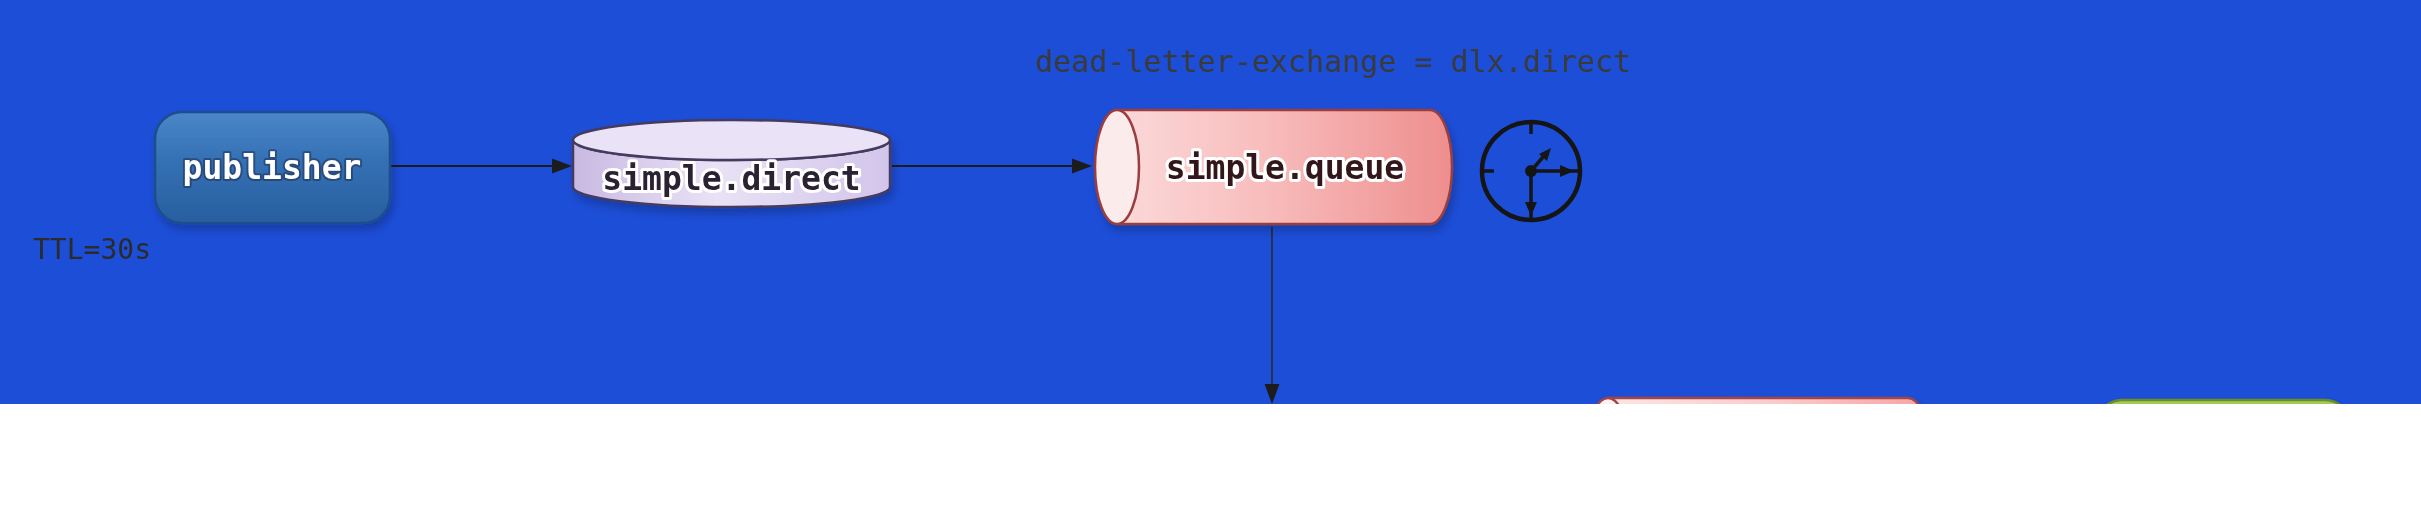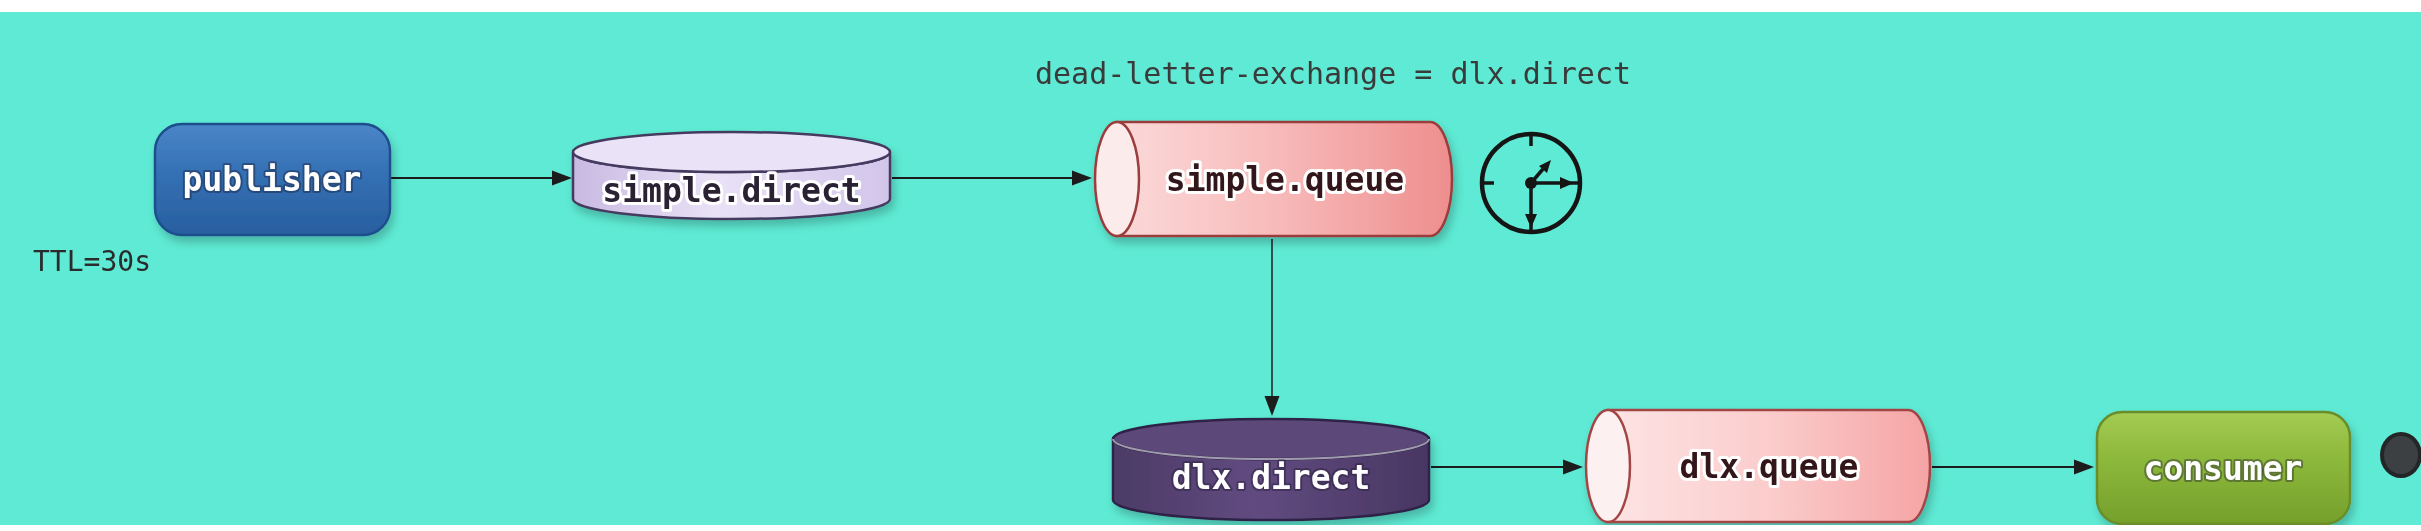--- a/index.html
+++ b/index.html
@@ -3,24 +3,23 @@
 <meta charset="utf-8">
 <style>
   html, body {
     margin: 0;
     padding: 0;
     background: #ffffff;
   }
   .stage {
     position: relative;
     width: 2421px;
-    height: 513px;
-    background: #5eead4;
+    height: 404px;
+    background: #1d4ed8;
     overflow: hidden;
-    margin-top: 12px;
   }
   svg text {
     font-family: "DejaVu Sans Mono", "Liberation Mono", monospace;
   }
   .annot {
     font-size: 30px;
     fill: #3a3a3a;
   }
   .annot-sm {
     font-size: 28px;

